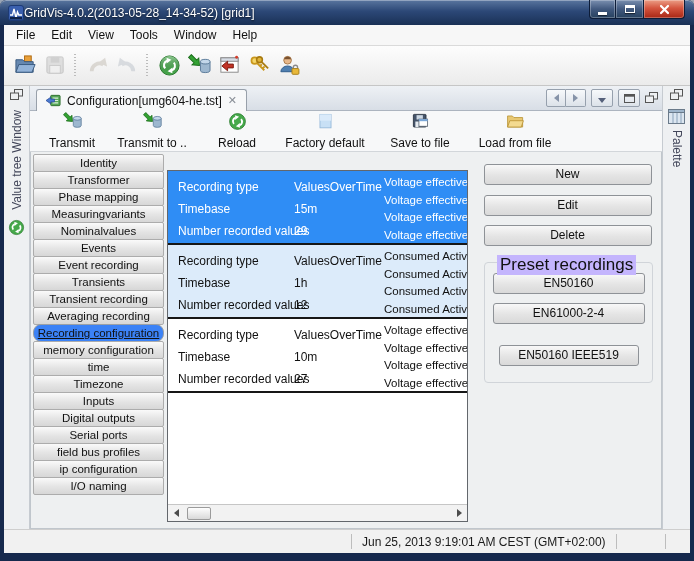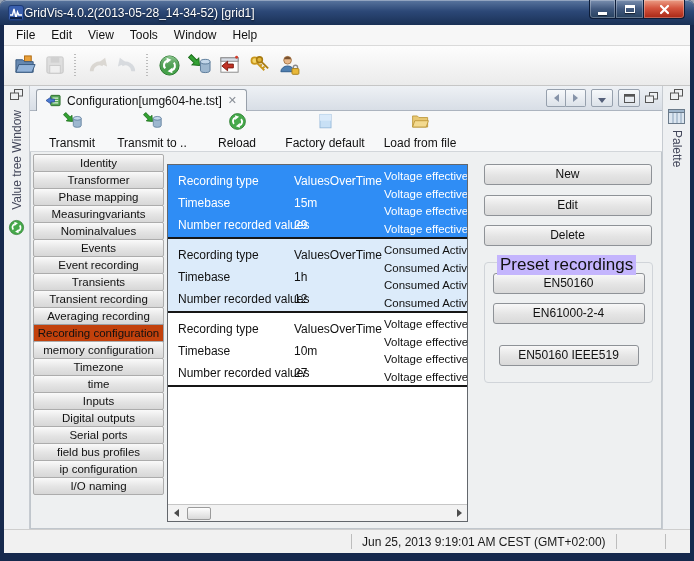--- a/index.html
+++ b/index.html
@@ -81,24 +81,24 @@
 
   .content{ flex:1; position:relative; background:#eef0f1; border:1px solid #c0c6cc; border-top:none; min-height:0; }
 
   
   .sidebar{ position:absolute; left:2px; top:2px; width:131px; }
   .side-btn{ height:18px; line-height:16px; margin-top:-1px;
     background:linear-gradient(#fafafa,#e4e4e4 55%,#d7d7d7);
     border:1px solid #acacac; border-radius:2px; font-size:11.5px; text-align:center;
     color:#111; overflow:hidden; white-space:nowrap; }
   .side-btn:first-child{ margin-top:0; }
-  .side-btn.selected{ background:#c2410c; border-color:#9aa0a6; border-radius:0; }
-
-  
-  .mainpanel{ position:absolute; left:136px; top:12px; width:301px; bottom:6px;
+  .side-btn.selected{ background:#3b82f6; border-color:#9aa0a6; border-radius:8px;text-decoration:underline; }
+
+  
+  .mainpanel{ position:absolute; left:136px; top:18px; width:301px; bottom:6px;
     background:#fff; border:1px solid #63676c; overflow:hidden; }
   .entry{ position:relative; height:74px; border-bottom:2px solid #161616; background:#fff; color:#111; }
   .entry.selected{ background:#2f8df5; color:#fff; }
   .entry.alt{ background:#dcebfa; }
   .erow{ position:absolute; left:10px; right:2px; font-size:12px; white-space:nowrap; }
   .erow.r0{ top:9px; } .erow.r1{ top:31px; } .erow.r2{ top:53px; }
   .erow .val{ position:absolute; left:116px; }
   .evalues{ position:absolute; left:216px; top:3px; font-size:11.5px; line-height:17.5px; white-space:nowrap; overflow:hidden; right:0; }
   .hscroll{ position:absolute; left:0; right:0; bottom:0; height:17px; background:#f2f2f2;
     border-top:1px solid #c6c6c6; display:flex; align-items:center; }
@@ -342,20 +342,30 @@
           </div>
           <div class="ibtn">
             <svg viewBox="0 0 24 24">
               <rect x="5" y="3" width="14" height="17" fill="#c8e0f5" stroke="#8fb4d6"></rect>
               <rect x="5" y="3" width="14" height="8" fill="#daeafa" stroke="none"></rect>
             </svg>
             <span class="lbl">Factory default</span>
           </div>
           <div class="ibtn">
             <svg viewBox="0 0 24 24">
+              <rect x="3" y="3" width="16" height="16" rx="1" fill="#45546a" stroke="#1e2836"></rect>
+              <rect x="7" y="4" width="8" height="5.5" fill="#cdd8e4"></rect>
+              <rect x="10" y="9" width="11" height="9" fill="#fff" stroke="#55606e"></rect>
+              <rect x="10" y="9" width="11" height="2.6" fill="#7aa7d8"></rect>
+              <rect x="5.5" y="12" width="4" height="7" fill="#e6ebf0"></rect>
+            </svg>
+            <span class="lbl">Save to file</span>
+          </div>
+          <div class="ibtn">
+            <svg viewBox="0 0 24 24">
               <path d="M2 5 h6 l2 2 h11 v12 h-19 z" fill="#e8c873" stroke="#b89030"></path>
               <path d="M2 19 l2.8 -8 h17.2 l-2.8 8 z" fill="#f3da90" stroke="#b89030"></path>
             </svg>
             <span class="lbl">Load from file</span>
           </div>
         </div>
 
         <div class="content">
 
           <div class="sidebar">
@@ -364,22 +374,22 @@
             <div class="side-btn">Phase mapping</div>
             <div class="side-btn">Measuringvariants</div>
             <div class="side-btn">Nominalvalues</div>
             <div class="side-btn">Events</div>
             <div class="side-btn">Event recording</div>
             <div class="side-btn">Transients</div>
             <div class="side-btn">Transient recording</div>
             <div class="side-btn">Averaging recording</div>
             <div class="side-btn selected">Recording configuration</div>
             <div class="side-btn">memory configuration</div>
+            <div class="side-btn">time</div>
             <div class="side-btn">Timezone</div>
-            <div class="side-btn">time</div>
             <div class="side-btn">Inputs</div>
             <div class="side-btn">Digital outputs</div>
             <div class="side-btn">Serial ports</div>
             <div class="side-btn">field bus profiles</div>
             <div class="side-btn">ip configuration</div>
             <div class="side-btn">I/O naming</div>
           </div>
 
           <div class="mainpanel">
 

